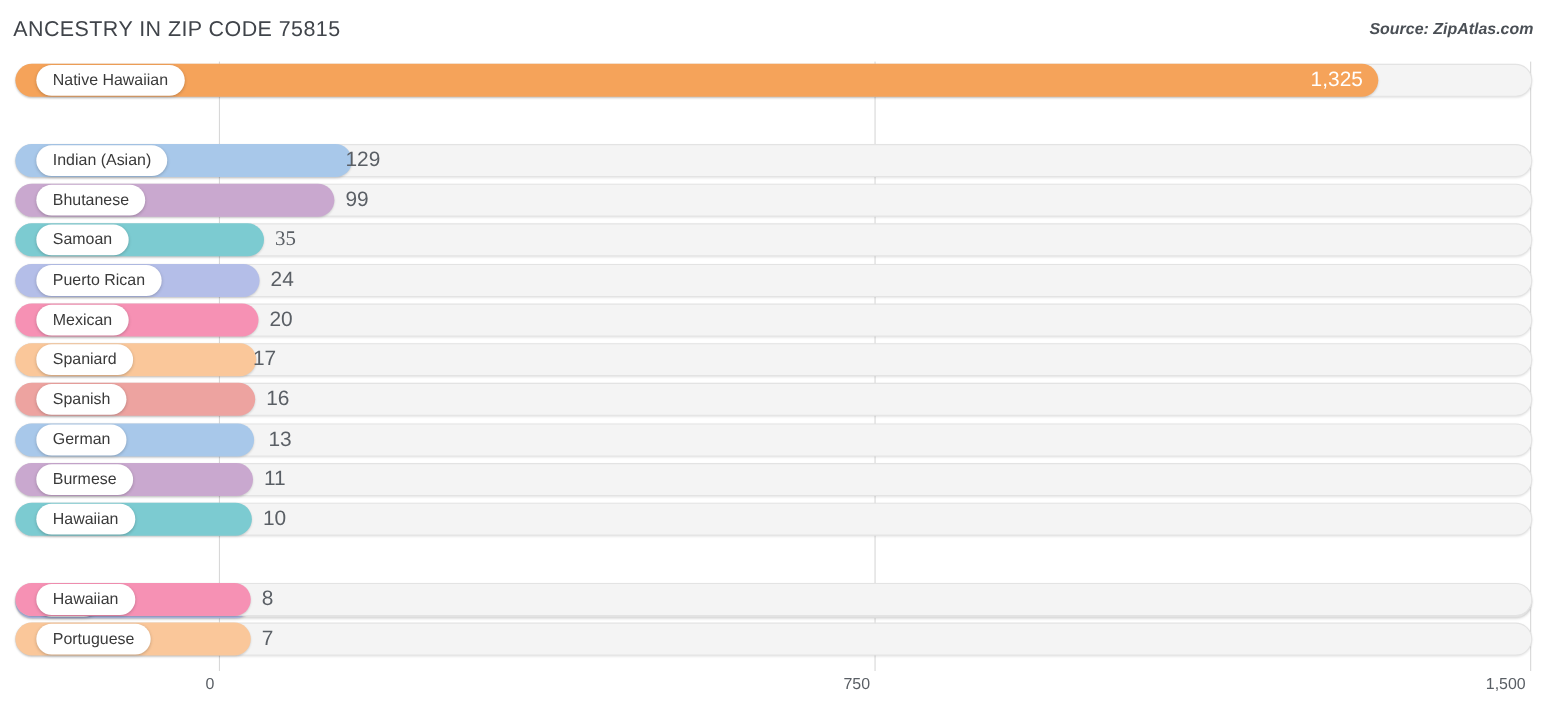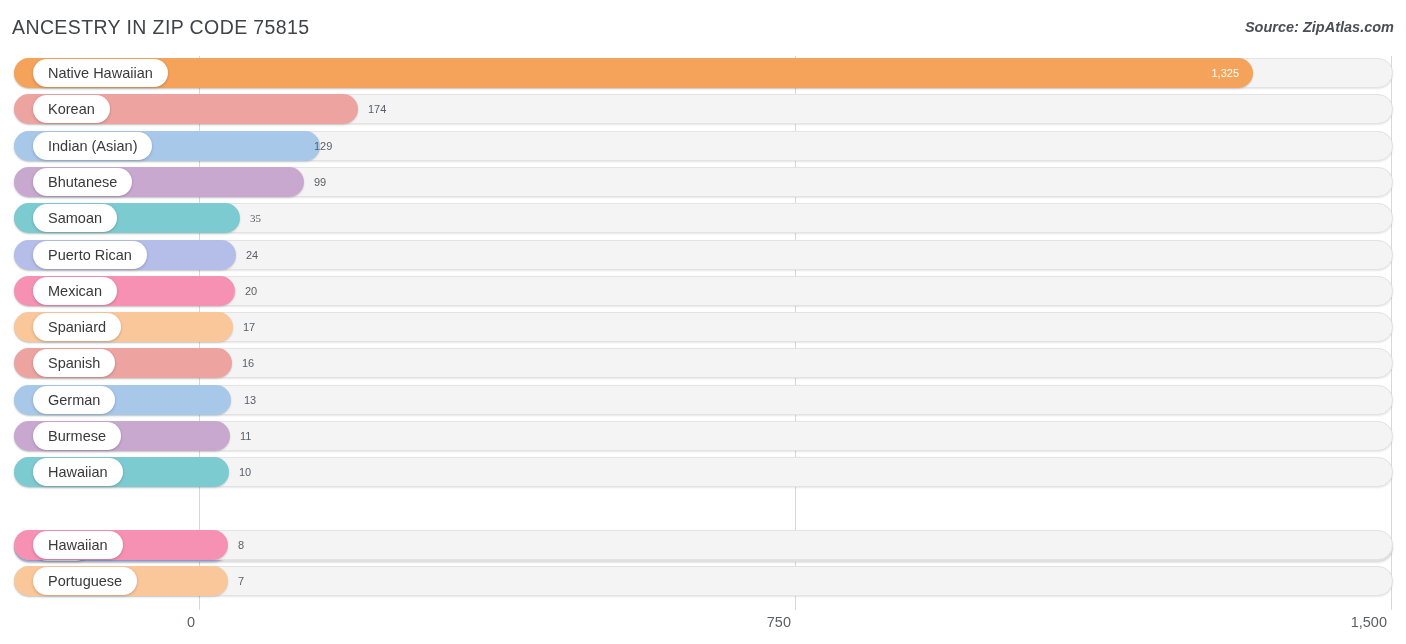--- a/index.html
+++ b/index.html
@@ -100,21 +100,21 @@
     color: #3a3a3a;
     white-space: nowrap;
     box-shadow: 0 1px 3px rgba(0,0,0,0.22);
   }
   .bar-value {
     position: absolute;
     top: 0;
     height: 30px;
     display: flex;
     align-items: center;
-    font-size: 11px;
+    font-size: 19px;
     white-space: nowrap;
   }
   .bar-value.outside {
     color: #5a5f65;
   }
   .bar-value.inside {
     color: #ffffff;
     justify-content: flex-end;
   }
 
@@ -146,26 +146,20 @@
 <div id="plot-area">
     <div class="gridline" style="left: 199px;"></div>
     <div class="gridline" style="left: 795px;"></div>
     <div class="gridline" style="left: 1391px;"></div>
     <div class="bar-row" style="top: 2px;">
       <div class="bar-track"></div>
       <div class="bar-fill" style="width: 1239px; background: rgb(245, 163, 90);"></div>
       <div class="bar-label-pill">Native Hawaiian</div>
       <div class="bar-value inside" style="left: 0px; width: 1225px;">1,325</div>
     </div>
-    <div class="bar-row" style="top: 38px;">
-      <div class="bar-track"></div>
-      <div class="bar-fill" style="width: 344px; background: rgb(237, 163, 160);"></div>
-      <div class="bar-label-pill">Korean</div>
-      <div class="bar-value outside" style="left: 354px;">174</div>
-    </div>
     <div class="bar-row" style="top: 75px;">
       <div class="bar-track"></div>
       <div class="bar-fill" style="width: 306px; background: rgb(168, 200, 234);"></div>
       <div class="bar-label-pill">Indian (Asian)</div>
       <div class="bar-value outside" style="left: 300px;">129</div>
     </div>
     <div class="bar-row" style="top: 111px;">
       <div class="bar-track"></div>
       <div class="bar-fill" style="width: 290px; background: rgb(201, 168, 207);"></div>
       <div class="bar-label-pill">Bhutanese</div>
@@ -186,21 +180,21 @@
     <div class="bar-row" style="top: 220px;">
       <div class="bar-track"></div>
       <div class="bar-fill" style="width: 221px; background: rgb(246, 145, 180);"></div>
       <div class="bar-label-pill">Mexican</div>
       <div class="bar-value outside" style="left: 231px;">20</div>
     </div>
     <div class="bar-row" style="top: 256px;">
       <div class="bar-track"></div>
       <div class="bar-fill" style="width: 219px; background: rgb(250, 199, 154);"></div>
       <div class="bar-label-pill">Spaniard</div>
-      <div class="bar-value outside" style="left: 229px; text-align: right;">17</div>
+      <div class="bar-value outside" style="left: 216px; text-align: right;">17</div>
     </div>
     <div class="bar-row" style="top: 292px;">
       <div class="bar-track"></div>
       <div class="bar-fill" style="width: 218px; background: rgb(237, 163, 160);"></div>
       <div class="bar-label-pill">Spanish</div>
       <div class="bar-value outside" style="left: 228px;">16</div>
     </div>
     <div class="bar-row" style="top: 329px;">
       <div class="bar-track"></div>
       <div class="bar-fill" style="width: 217px; background: rgb(168, 200, 234);"></div>

